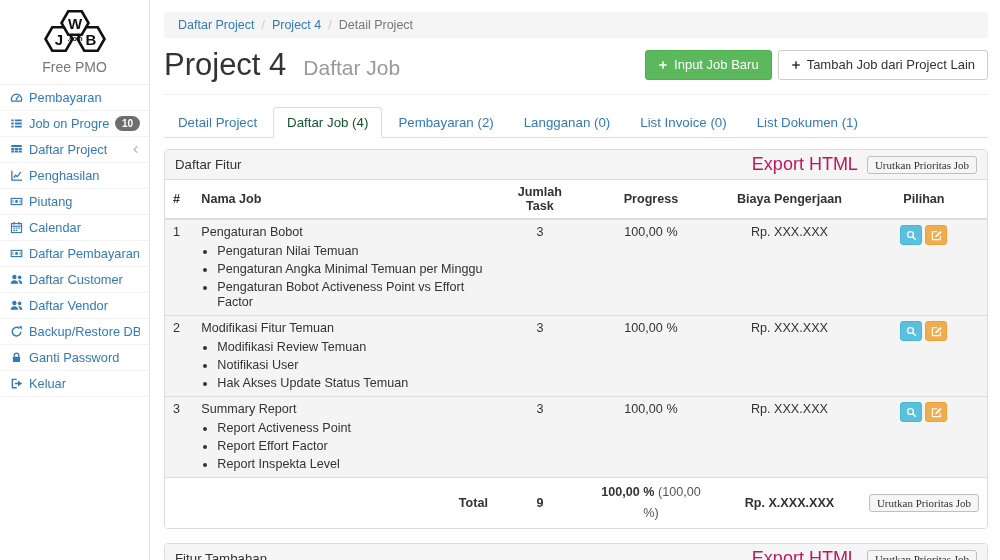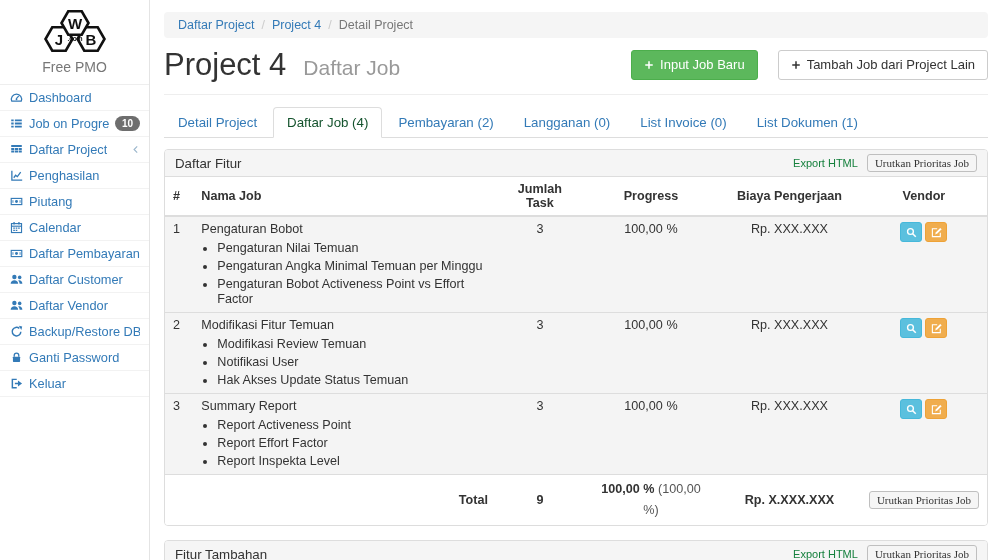--- a/index.html
+++ b/index.html
@@ -19,34 +19,34 @@
   .chev{margin-left:auto;display:inline-flex;color:#9ab6cc}
   .chev svg{width:9px;height:9px}
   main{flex:1;padding:12px 12px 8px 14px;overflow:hidden}
   .breadcrumb{background:#f5f5f5;border-radius:4px;padding:6px 14px;font-size:12.5px;margin-bottom:8px}
   .bc-link{color:#337ab7;text-decoration:none;cursor:pointer}
   .bc-active{color:#777}
   .bc-sep{color:#ccc;margin:0 7px}
   .page-header{display:flex;justify-content:space-between;align-items:center;border-bottom:1px solid #eee;padding:2px 0 12px}
   h1{margin:0;font-size:31px;font-weight:normal;color:#333;line-height:1.1}
   h1 small{font-size:21px;color:#999;font-weight:normal;margin-left:17px}
-  .header-buttons{display:flex;gap:20px}
+  .header-buttons{display:flex;gap:6px}
   .btn{font-size:13px;padding:6px 12px;border-radius:3px;cursor:pointer;display:inline-flex;align-items:center;gap:6px;font-family:inherit;line-height:1.2}
   .btn-success{background:#5cb85c;border:1px solid #4cae4c;color:#fff}
   .btn-default{background:#fff;border:1px solid #ccc;color:#333}
   .btn-plus{display:inline-flex}
   .btn-plus svg{width:10px;height:10px;display:block}
   .tabs{display:flex;list-style:none;margin:12px 0 0;padding:0;border-bottom:1px solid #ddd;font-size:13.3px}
   .tab{padding:7px 13px;color:#337ab7;cursor:pointer;border:1px solid transparent;border-radius:4px 4px 0 0;margin-bottom:-1px;margin-right:2px}
   .tab.active{background:#fff;color:#14532d;border-color:#ddd #ddd #fff;cursor:default}
   #panels{margin-top:11px}
   .panel{border:1px solid #ddd;border-radius:4px;margin-bottom:14px;background:#fff;overflow:hidden}
   .panel-heading{display:flex;justify-content:space-between;align-items:center;background:#f5f5f5;border-bottom:1px solid #ddd;padding:4px 10px;font-size:13.3px;color:#333;min-height:26px}
   .heading-right{display:flex;align-items:center;gap:9px}
-  .export-link{color:#15803d;font-size:11px;cursor:pointer;text-decoration:none}
+  .export-link{color:#be185d;font-size:18px;cursor:pointer;text-decoration:none}
   .btn-xs{font-size:11px;padding:2px 7px;background:#f5f5f5;border:1px solid #bfbfbf;border-radius:3px;color:#333;cursor:pointer;font-family:Liberation Serif, serif;white-space:nowrap}
   .jobs-table{width:100%;border-collapse:collapse;font-size:12.6px}
   .jobs-table th{padding:5px 8px;border-bottom:2px solid #ddd;font-size:12.6px;background:#fff}
   .al{text-align:left}.ac{text-align:center}.ar{text-align:right}
   .jobs-table tbody tr{background:#f4f4f4}
   .jobs-table tbody td{padding:5px 8px;border-top:1px solid #ddd;vertical-align:top;line-height:15px}
   .subtasks{margin:4px 0 0;padding-left:16px}
   .subtasks li{margin:3px 0 0;line-height:15px}
   .jobs-table tfoot td{padding:4px 8px;border-top:1px solid #ddd;background:#fff;line-height:21px;vertical-align:middle}
   .b{font-weight:bold}
@@ -77,21 +77,21 @@
     </div>
     <nav id="side-nav">
         <a class="side-item">
           <span class="s-icon">
             <svg viewBox="0 0 16 16">
               <path d="M2.2 12.5a6.3 6.3 0 1 1 11.6 0z" fill="none" stroke="currentColor" stroke-width="1.5"></path>
               <path d="M7.6 9.6l3.2-3.7" stroke="currentColor" stroke-width="1.5"></path>
               <circle cx="8" cy="10.3" r="1.1" fill="currentColor"></circle>
             </svg>
           </span>
-          <span class="s-label">Dashboard</span>
+          <span class="s-label">Pembayaran</span>
         </a>
         <a class="side-item">
           <span class="s-icon">
             <svg viewBox="0 0 16 16">
               <path fill="currentColor" d="M1.5 3h3v2.2h-3zM6 3h8.5v2.2H6zM1.5 6.9h3v2.2h-3zM6 6.9h8.5v2.2H6zM1.5 10.8h3V13h-3zM6 10.8h8.5V13H6z"></path>
             </svg>
           </span>
           <span class="s-label">Job on Progress</span>
           <span class="badge">10</span>
         </a>
@@ -252,21 +252,21 @@
               <col style="width: 18%;">
               <col style="width: 11.5%;">
             </colgroup>
             <thead>
               <tr>
                 <th class="al">#</th>
                 <th class="al">Nama Job</th>
                 <th class="ac">Jumlah Task</th>
                 <th class="ac">Progress</th>
                 <th class="ac">Biaya Pengerjaan</th>
-                <th class="ac">Vendor</th>
+                <th class="ac">Pilihan</th>
               </tr>
             </thead>
             <tbody>
               <tr>
                 <td class="al">1</td>
                 <td class="al">
                   <div>Pengaturan Bobot</div>
                   <ul class="subtasks">
                     <li>Pengaturan Nilai Temuan</li>
                     <li>Pengaturan Angka Minimal Temuan per Minggu</li>

